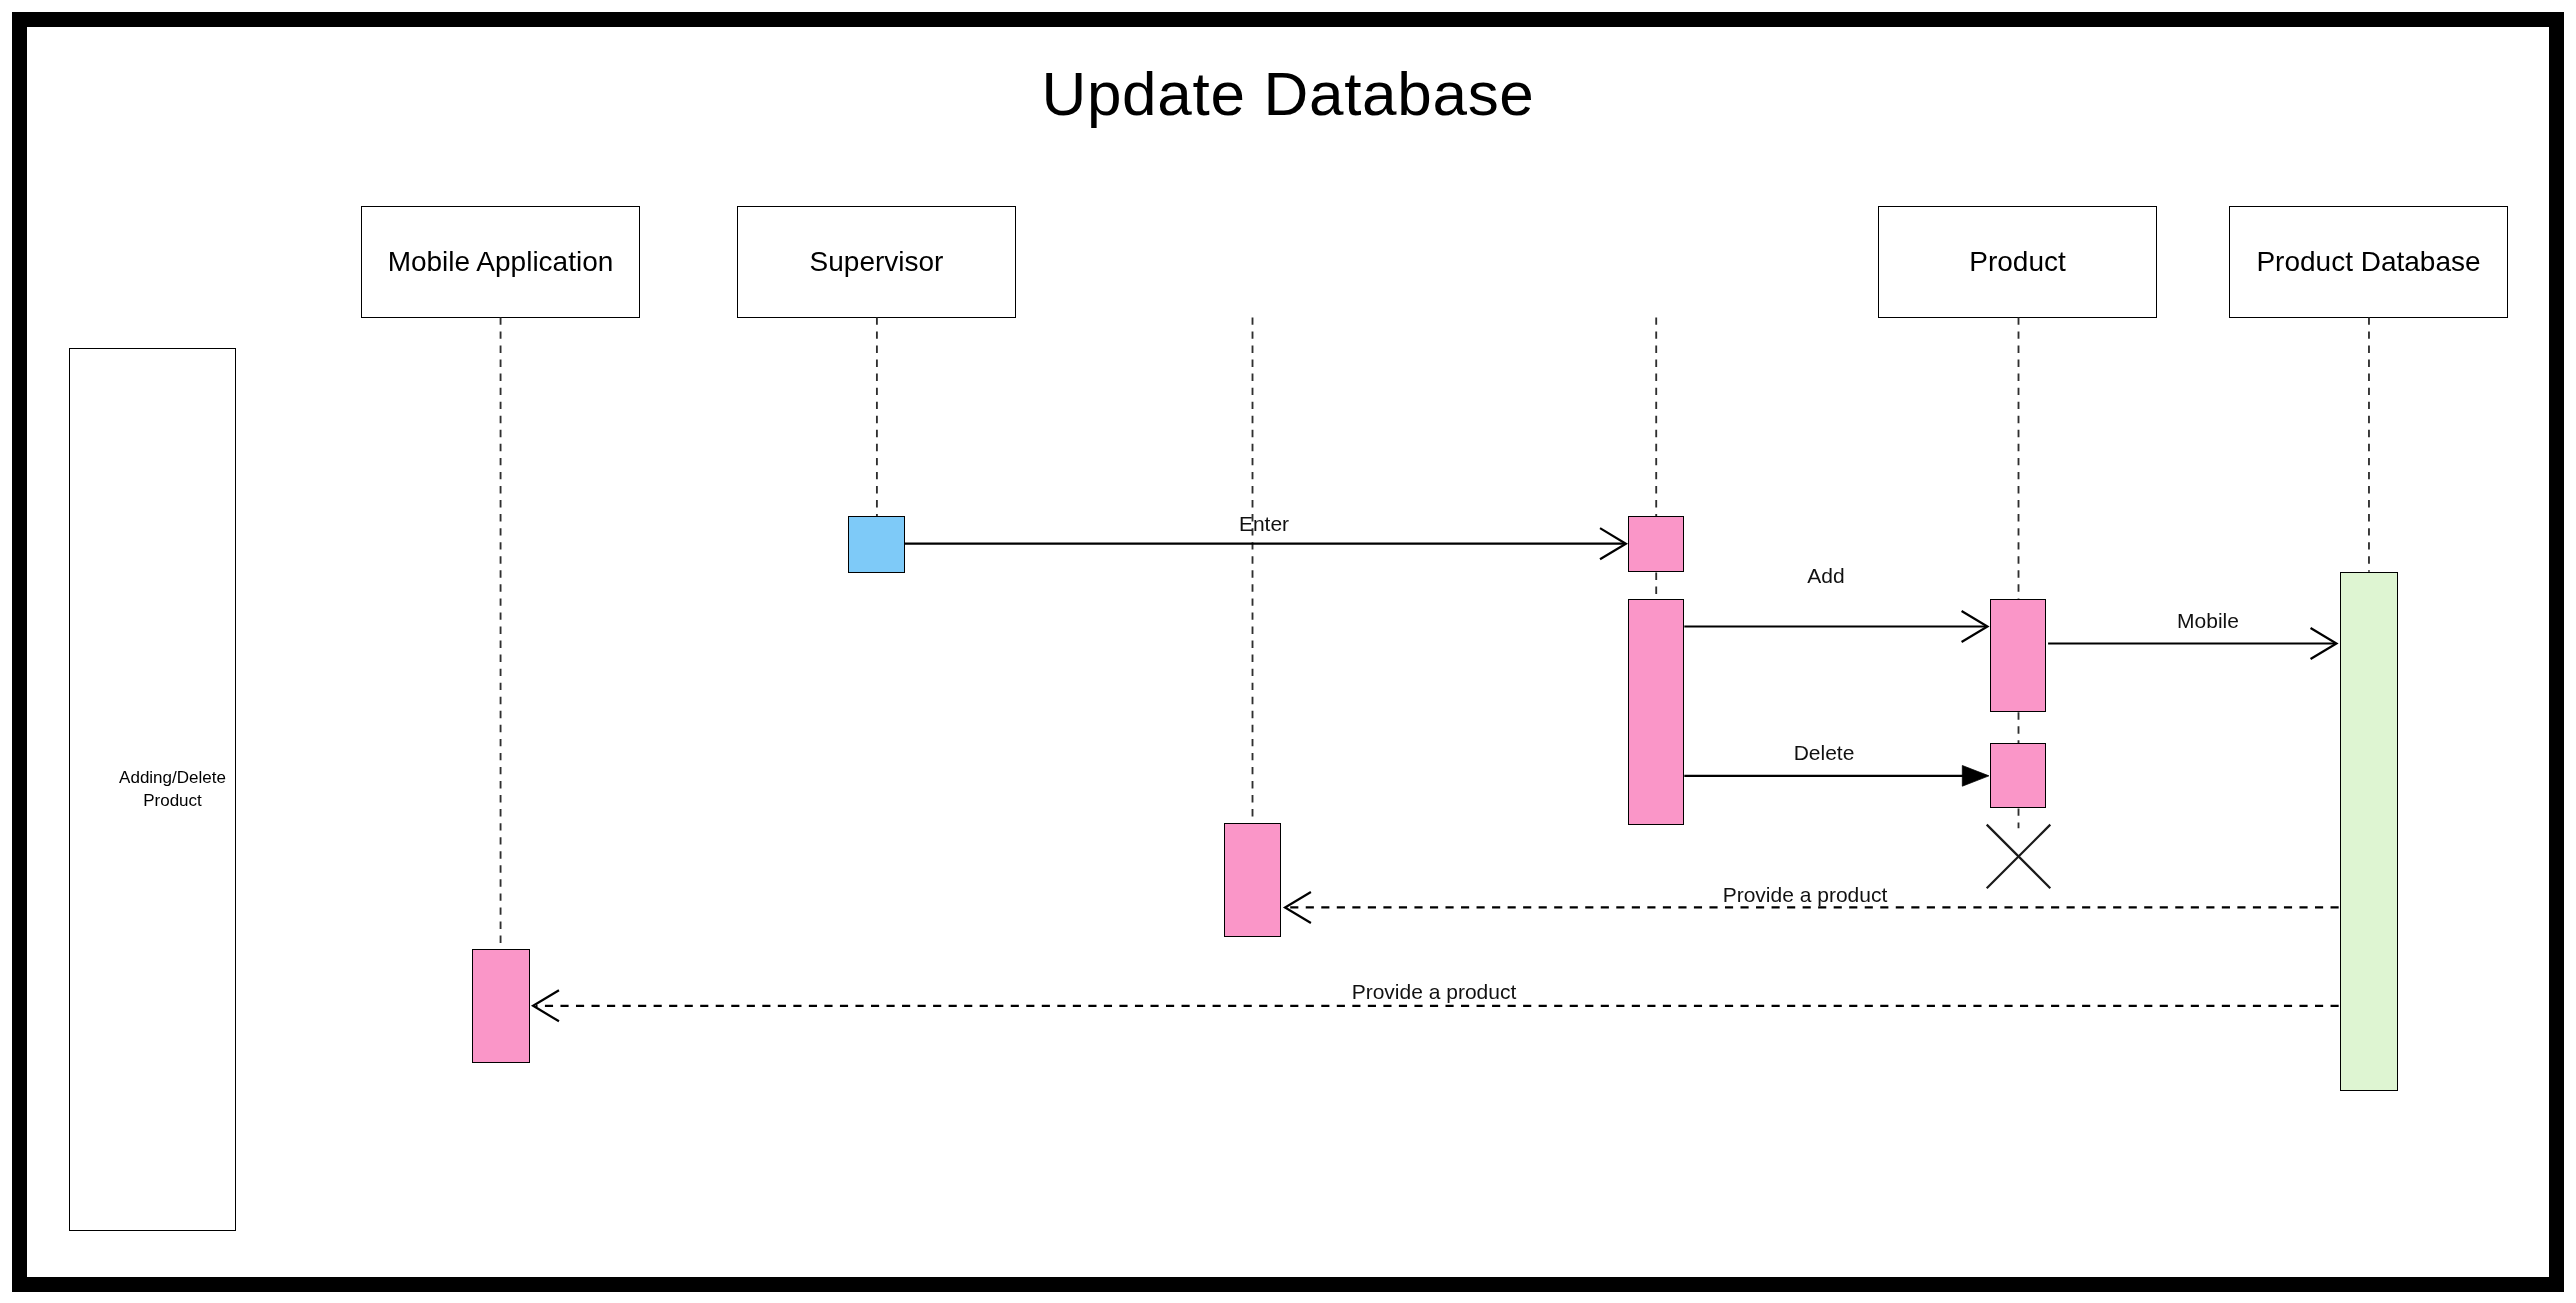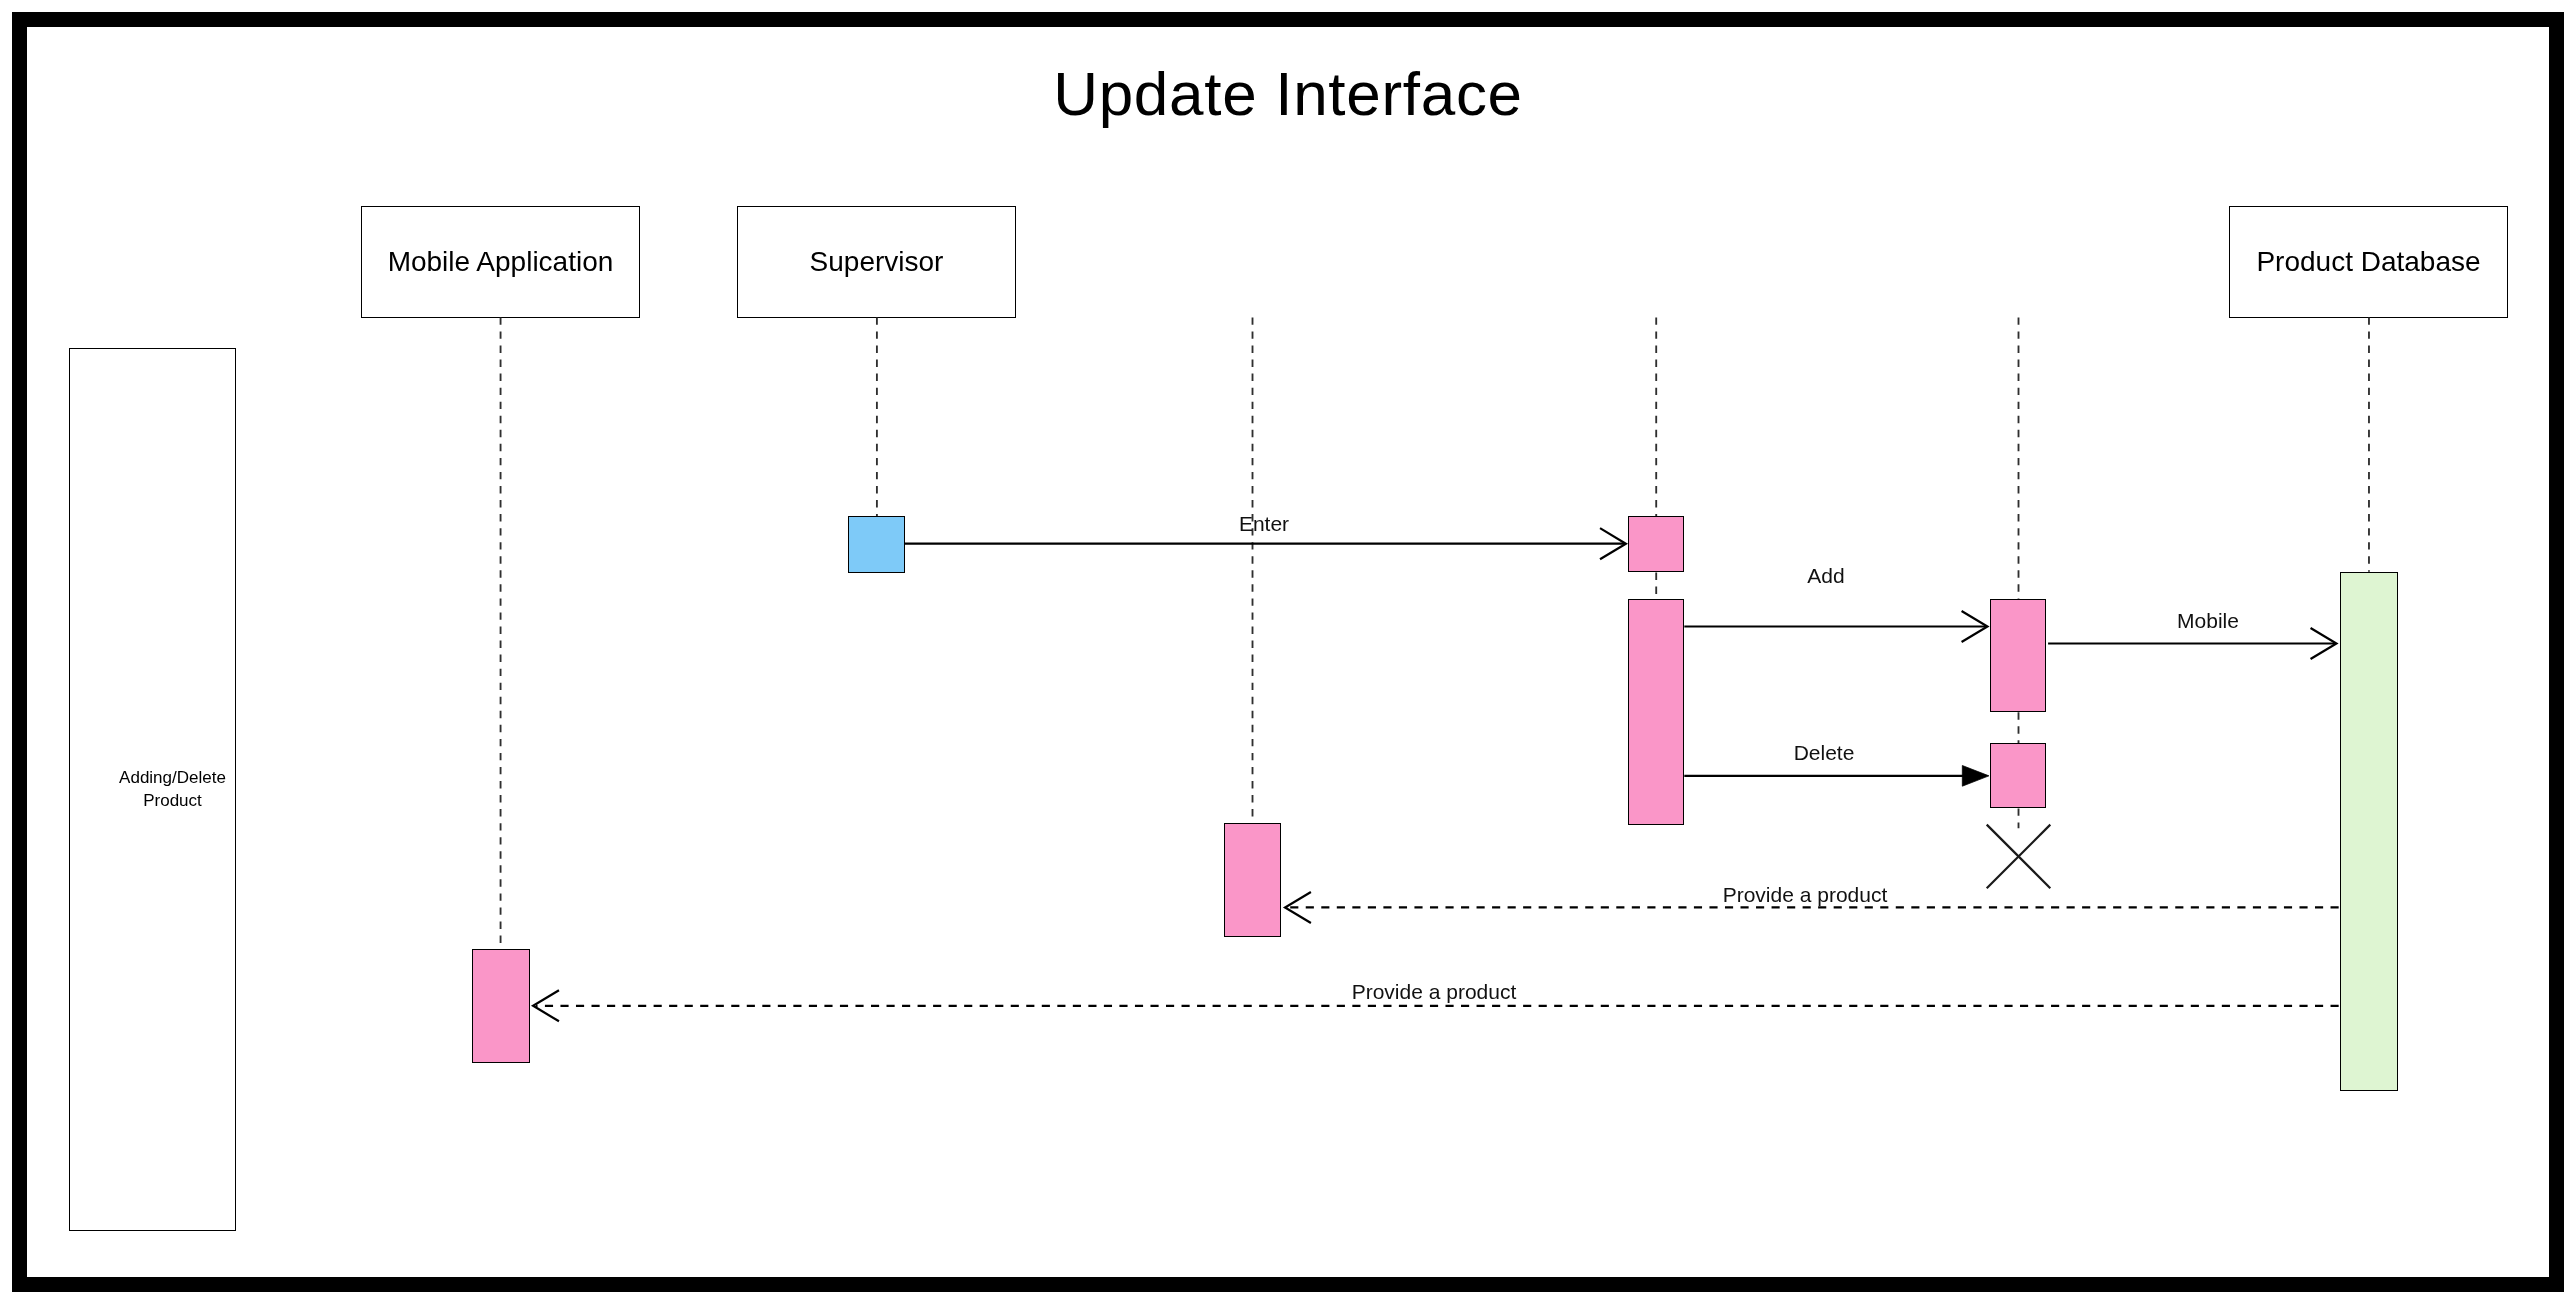--- a/index.html
+++ b/index.html
@@ -62,27 +62,30 @@
   .filled-head{fill:#000;stroke:#000;}
   .destroy-x{stroke:#1a1a1a;stroke-width:3;}
 </style>
 </head>
 <body>
 
 <div class="page">
 
   <div class="outer-frame"></div>
 
-  <div class="title">Update Interface</div>
+  <div class="title">Update Database</div>
 
   <div class="lifeline-head" style="left:737px">
     <span>Supervisor</span>
   </div>
   <div class="lifeline-head" style="left:361px">
     <span>Mobile Application</span>
+  </div>
+  <div class="lifeline-head" style="left:1878px">
+    <span>Product</span>
   </div>
   <div class="lifeline-head" style="left:2229px">
     <span>Product Database</span>
   </div>
 
   <div class="fragment-box">
     <div class="fragment-label">Adding/Delete Product</div>
   </div>
 
   <svg class="overlay" viewBox="0 0 3484 1763" width="2576" height="1304">

